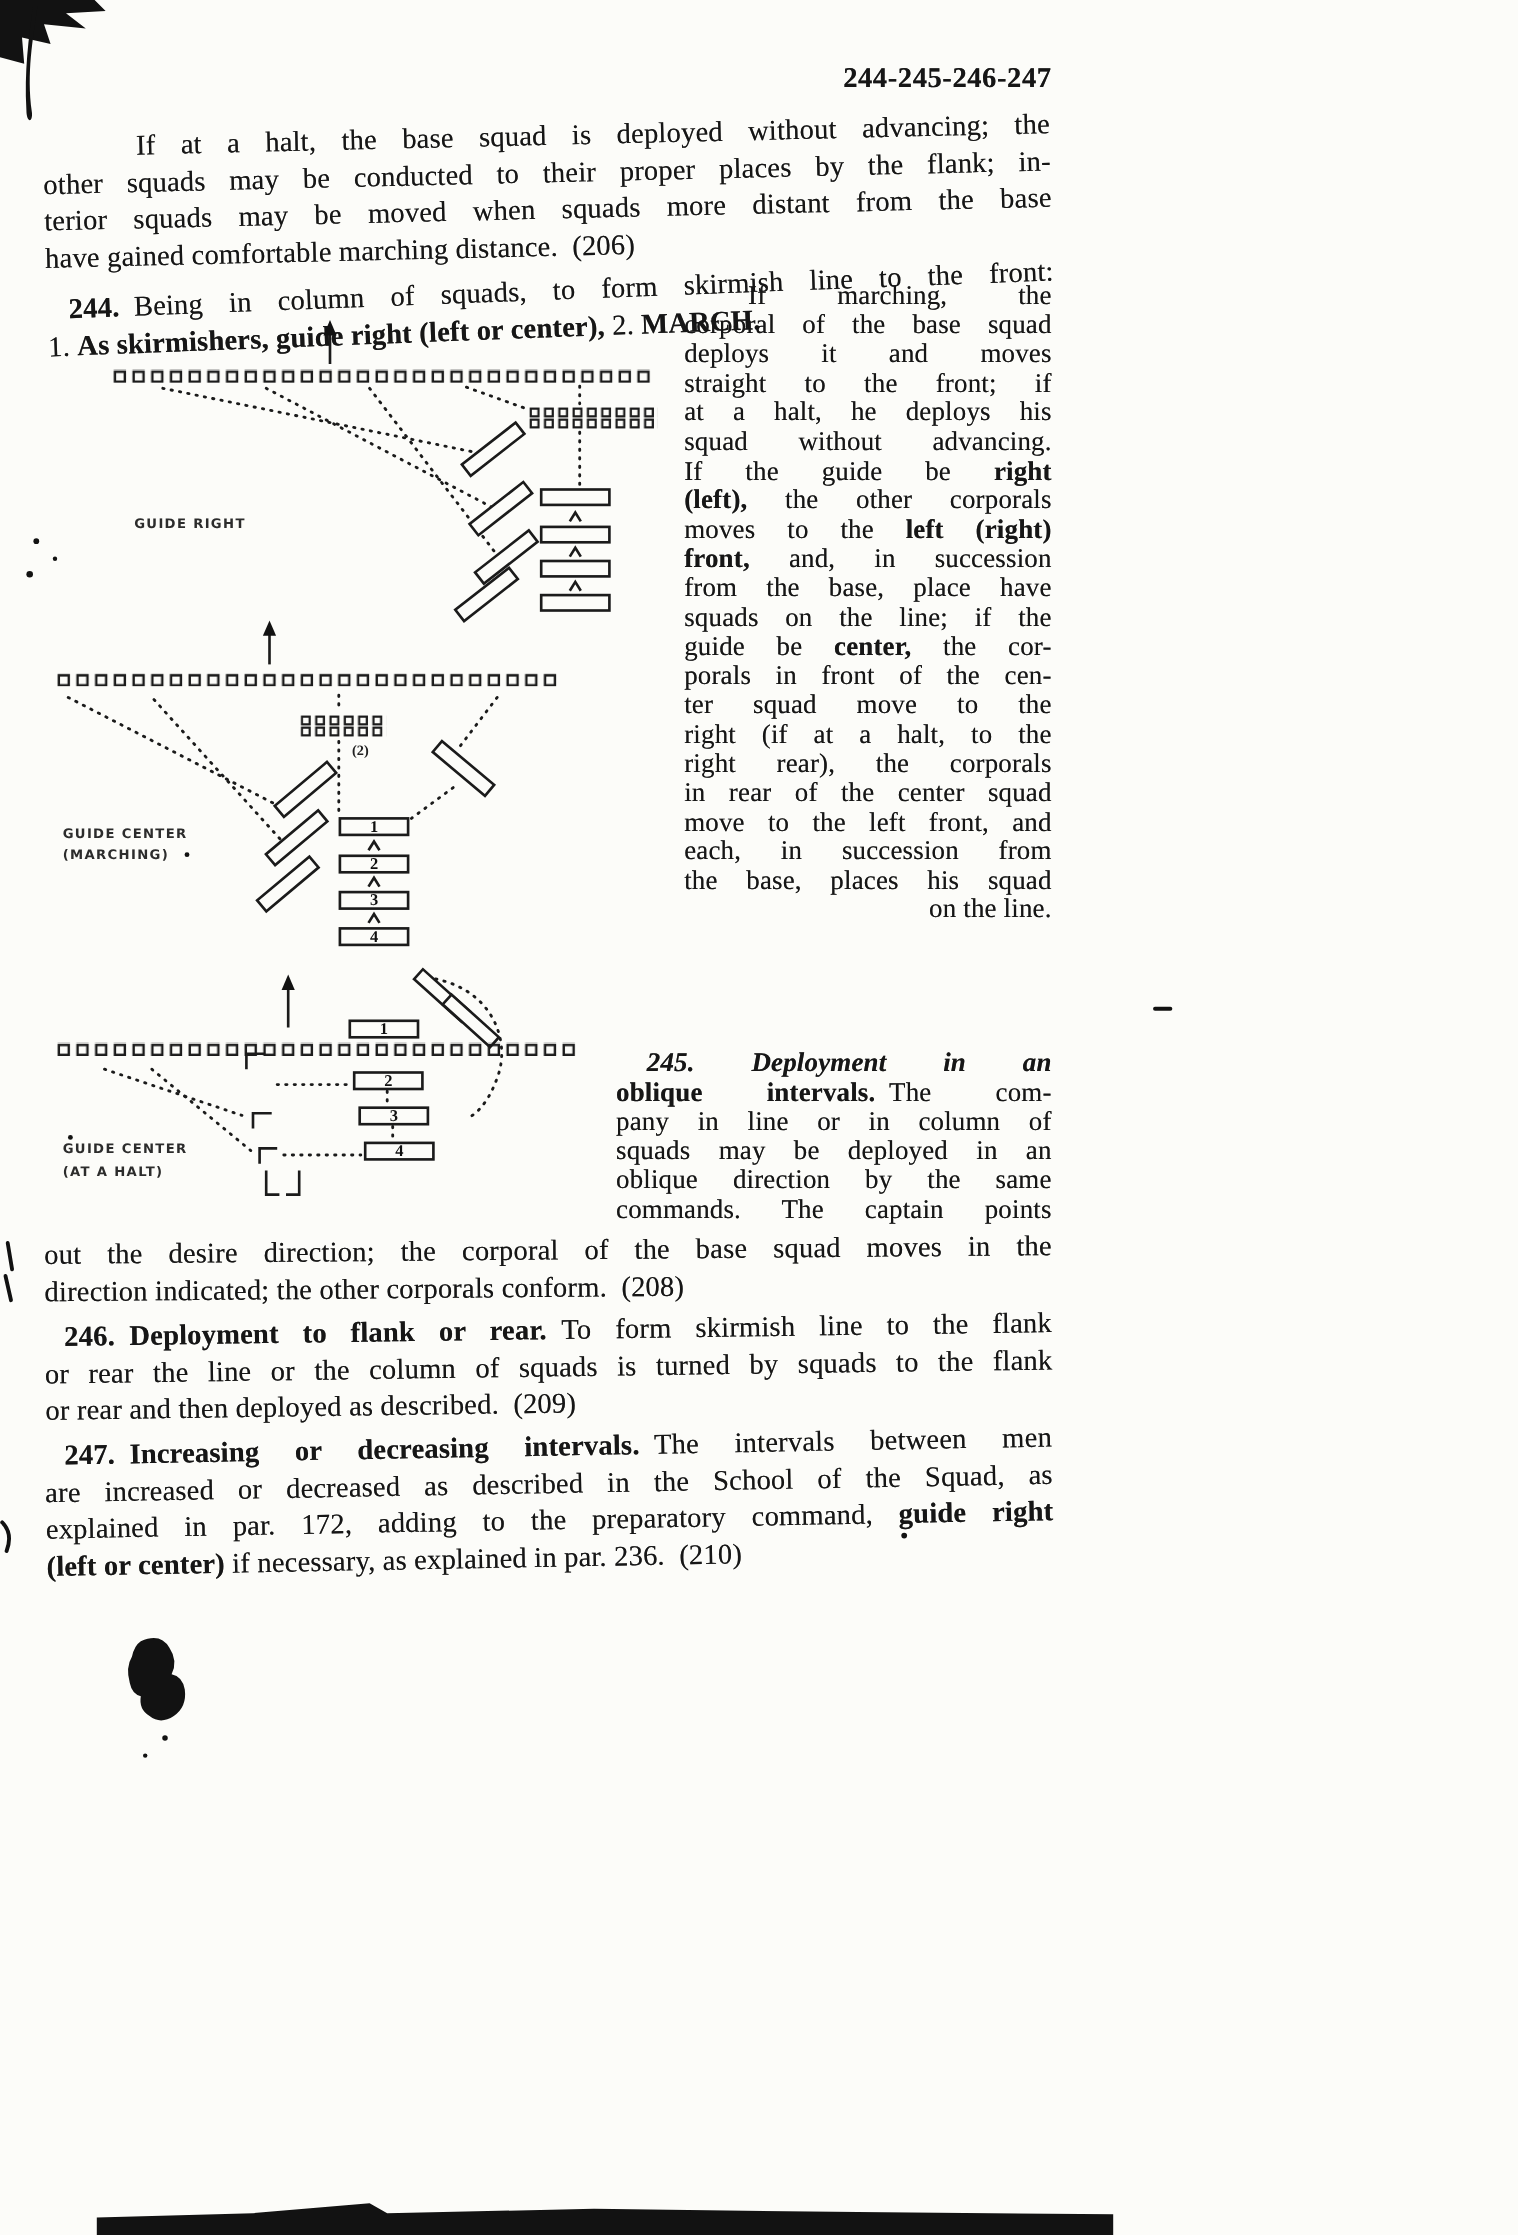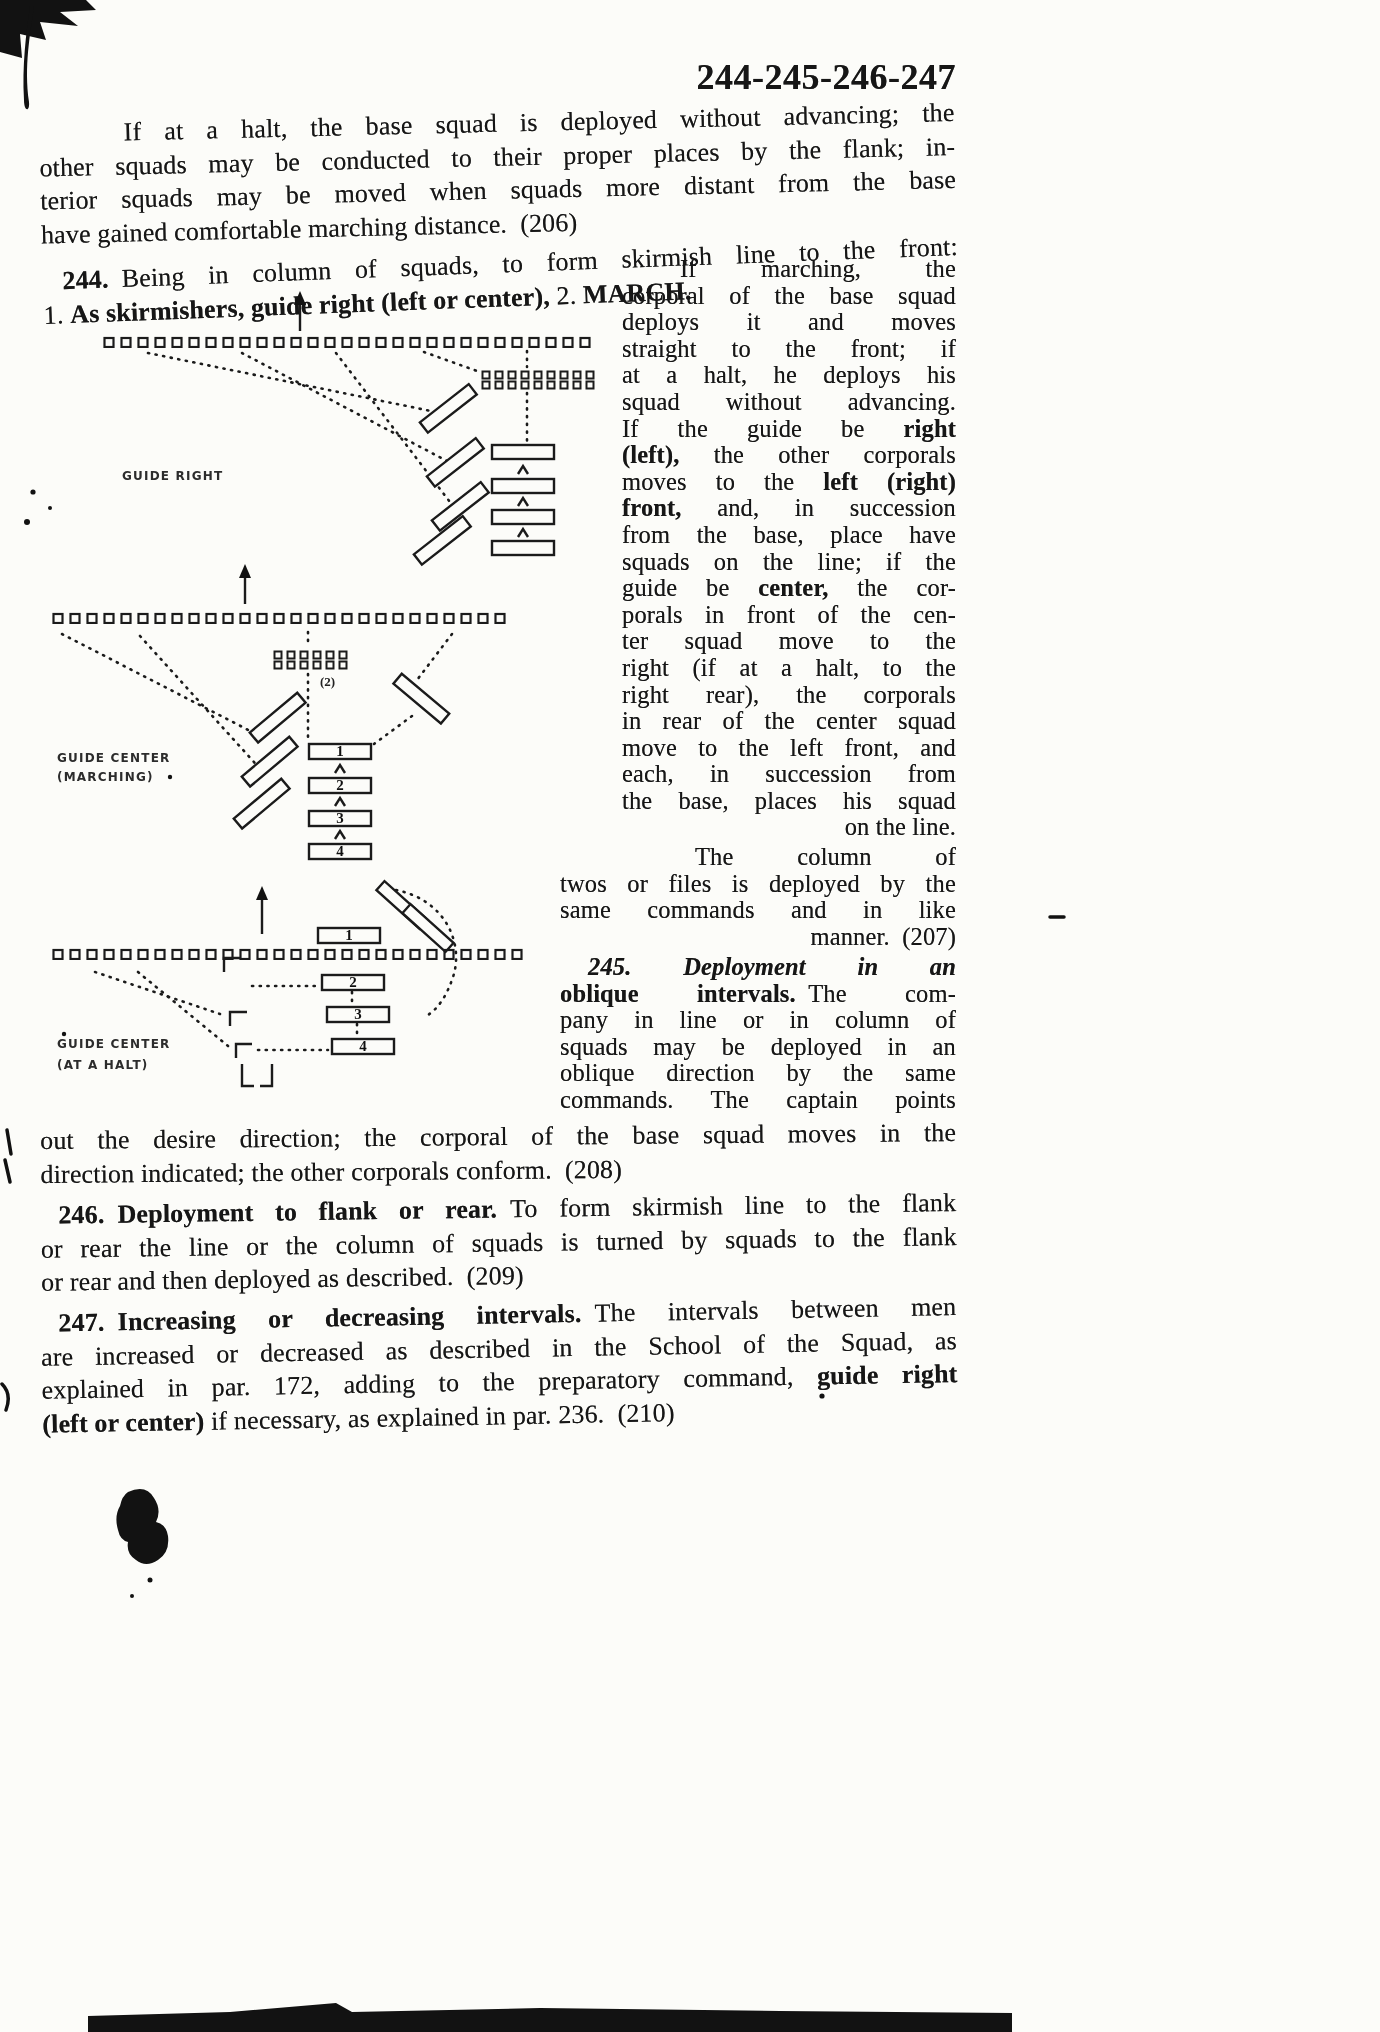--- a/index.html
+++ b/index.html
@@ -2,21 +2,21 @@
 <html><head>
 <meta charset="utf-8">
 <style>
   html,body{margin:0;padding:0;background:#fcfcf9;}
   .page{position:relative;width:1380px;height:2032px;background:#fcfcf9;overflow:hidden;
         font-family:"Liberation Serif",serif;color:#161616;}
   .tl{white-space:nowrap;font-size:26px;line-height:33.5px;letter-spacing:0.15px;
       text-shadow:0 0 0.5px rgba(25,25,25,0.65);}
   .jl{text-align:justify;text-align-last:justify;}
   .b{font-weight:bold;}
-  .folio{position:absolute;top:56px;right:424px;font-size:36px;font-weight:bold;letter-spacing:.5px;
+  .folio{position:absolute;top:56px;right:424px;font-size:26px;font-weight:bold;letter-spacing:.5px;
          text-shadow:0 0 0.5px rgba(25,25,25,0.65);}
   .block-top{position:absolute;left:38px;top:96px;width:916px;transform:rotate(-1.35deg);transform-origin:100% 0;}
   .p244rot{transform:rotate(-0.85deg);transform-origin:100% 0;}
   .rcol{position:absolute;}
   .rcol .tl{font-size:24.5px;line-height:26.6px;text-align:right;}
   .rcol1{left:622px;top:256px;width:334px;}
   .rcol2{left:560px;top:844px;width:396px;}
   .rcol3{left:560px;top:954px;width:396px;}
   .fw{position:absolute;left:40px;width:916px;}
   .p208{top:1116px;transform:rotate(-0.5deg);transform-origin:100% 0;}
@@ -205,26 +205,20 @@
     <div class="tl jl"><span>ter squad move to the</span></div>
     <div class="tl jl"><span>right (if at a halt, to the</span></div>
     <div class="tl jl"><span>right rear), the corporals</span></div>
     <div class="tl jl"><span>in rear of the center squad</span></div>
     <div class="tl jl"><span>move to the left front, and</span></div>
     <div class="tl jl"><span>each, in succession from</span></div>
     <div class="tl jl"><span>the base, places his squad</span></div>
     <div class="tl"><span>on the line.</span></div>
   </div>
 
-  <div class="rcol rcol2">
-    <div class="tl jl i135"><span>The column of</span></div>
-    <div class="tl jl"><span>twos or files is deployed by the</span></div>
-    <div class="tl jl"><span>same commands and in like</span></div>
-    <div class="tl"><span>manner. (207)</span></div>
-  </div>
 
   <div class="rcol rcol3">
     <div class="tl jl i28"><span class="b">245.</span><span> </span><span class="b">Deployment in an</span></div>
     <div class="tl jl"><span class="b">oblique intervals.</span><span> The com-</span></div>
     <div class="tl jl"><span>pany in line or in column of</span></div>
     <div class="tl jl"><span>squads may be deployed in an</span></div>
     <div class="tl jl"><span>oblique direction by the same</span></div>
     <div class="tl jl"><span>commands. The captain points</span></div>
   </div>
 

